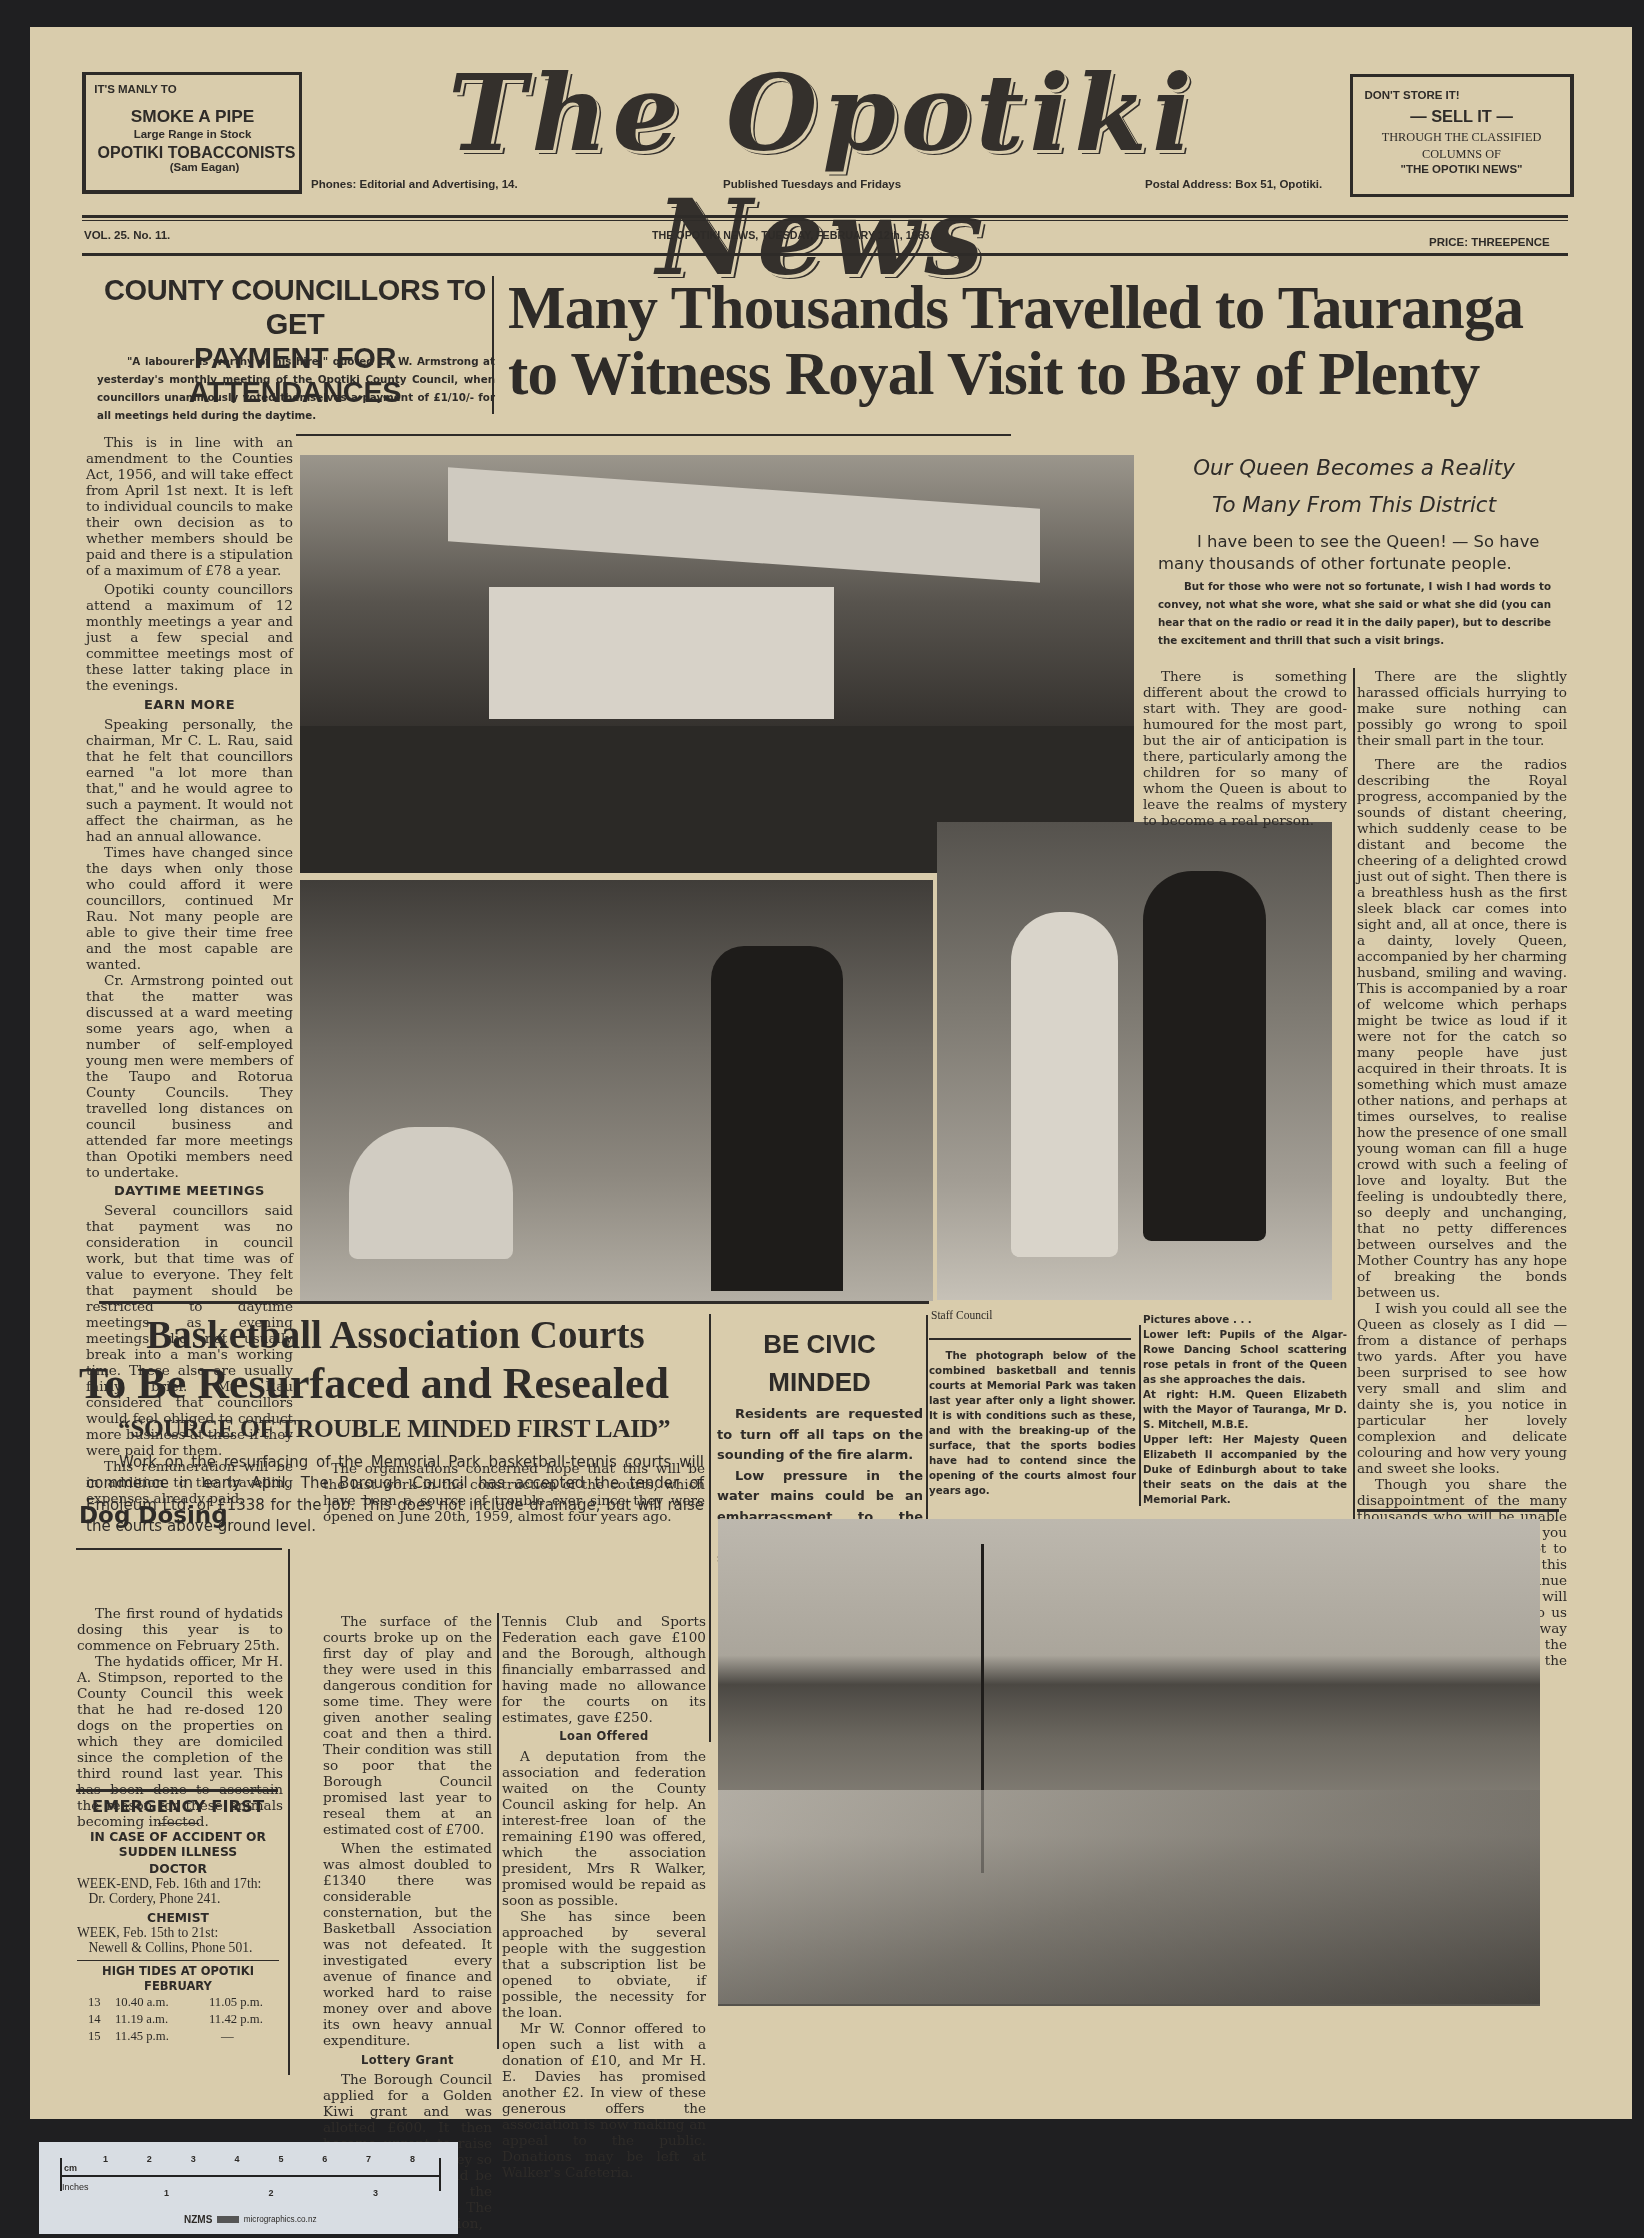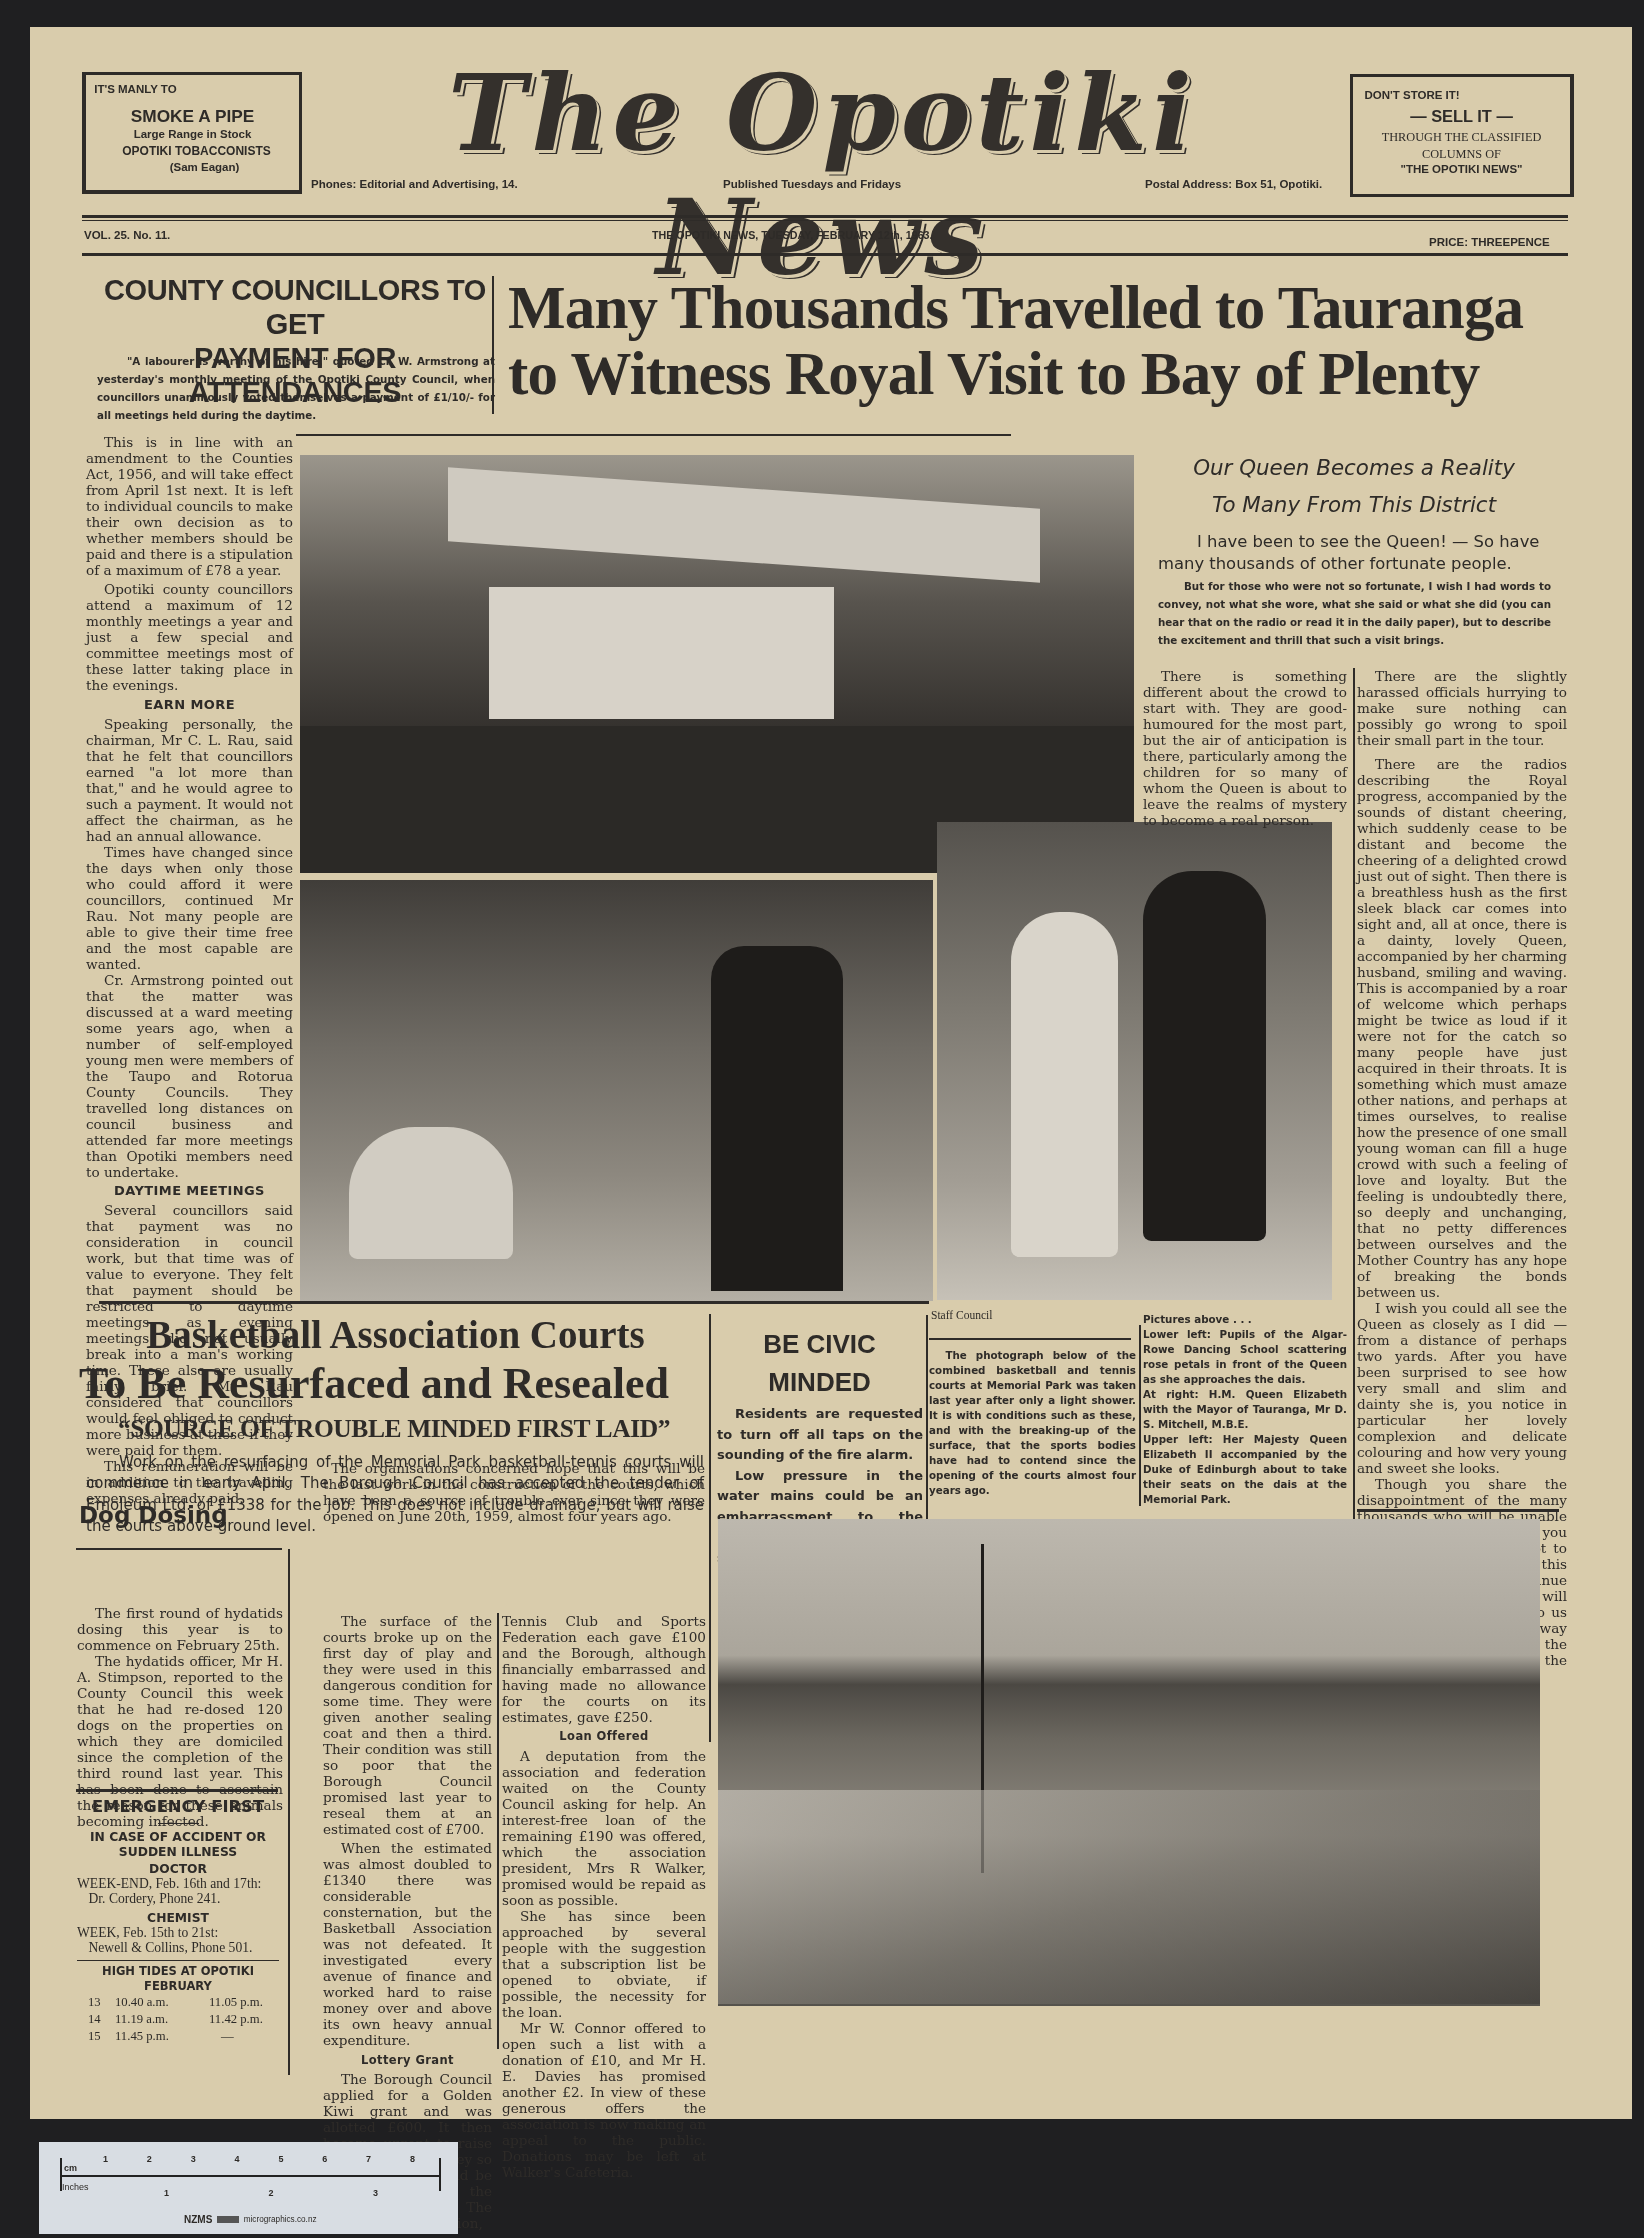--- a/index.html
+++ b/index.html
@@ -23,21 +23,21 @@
 </style>
 </head>
 <body>
 
 <div class="paper"></div>
 
 <div class="box" style="left:82px;top:72px;width:220px;height:122px;border-left-width:4.1px;border-bottom-width:4.1px;">
   <div class="libs b center" style="position:absolute;left:8.2px;top:8.2px;font-size:11.5px;">IT'S MANLY TO</div>
   <div class="libs b center" style="position:absolute;left:0;right:0;top:31px;font-size:17.3px;text-align:center;">SMOKE A PIPE</div>
   <div class="libs b center" style="position:absolute;left:0;right:0;top:53px;font-size:11.5px;">Large Range in Stock</div>
-  <div class="libs b center" style="position:absolute;left:8px;right:0;top:69px;font-size:12px;">OPOTIKI TOBACCONISTS</div>
+  <div class="libs b center" style="position:absolute;left:8px;right:0;top:69px;font-size:16px;">OPOTIKI TOBACCONISTS</div>
   <div class="libs b center" style="position:absolute;left:0;right:0;top:86px;font-size:11.5px;margin-left:24px;">(Sam Eagan)</div>
 </div>
 
 <div class="abs mast center" style="left:362px;top:51px;width:921px;">The Opotiki News</div>
 <div class="abs libs b" style="left:311px;top:178px;font-size:11.5px;">Phones: Editorial and Advertising, 14.</div>
 <div class="abs libs b" style="left:723px;top:178px;font-size:11.5px;">Published Tuesdays and Fridays</div>
 <div class="abs libs b" style="left:1145px;top:178px;font-size:11.5px;">Postal Address: Box 51, Opotiki.</div>
 
 <div class="box" style="left:1350px;top:74px;width:224px;height:123px;border-right-width:4.1px;">
   <div class="libs b" style="position:absolute;left:11.5px;top:11.5px;font-size:11.5px;">DON'T STORE IT!</div>

